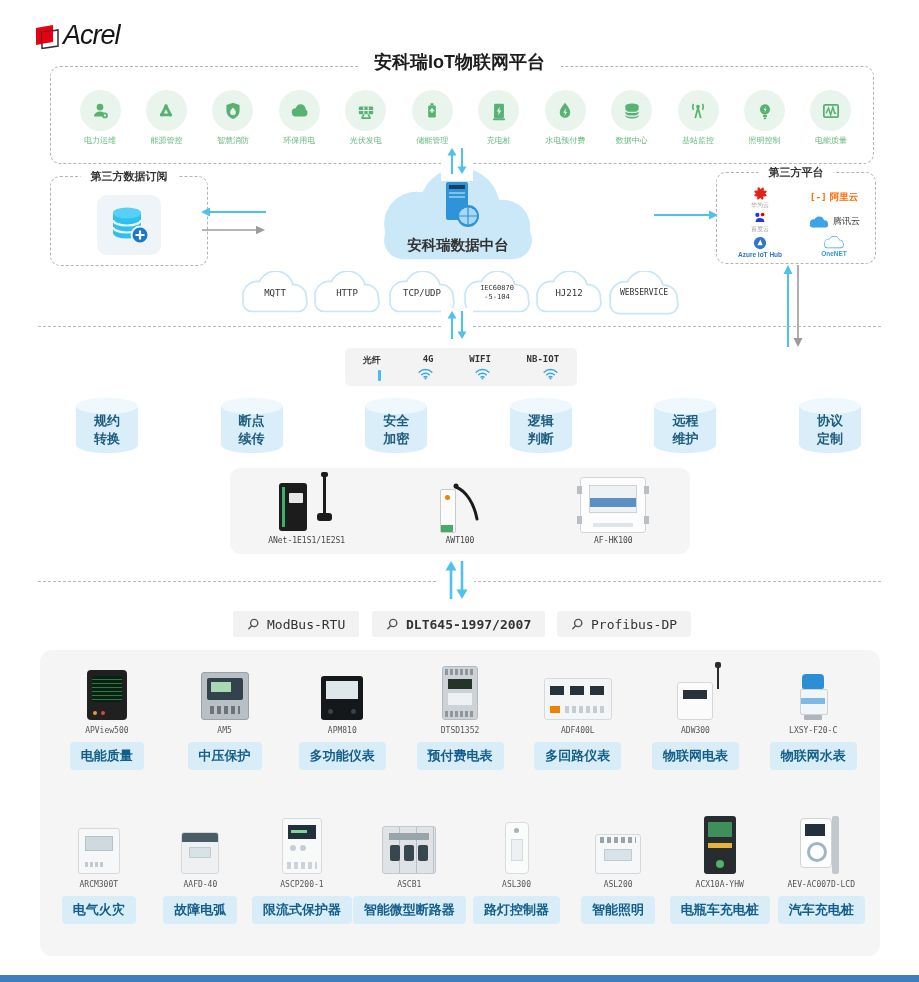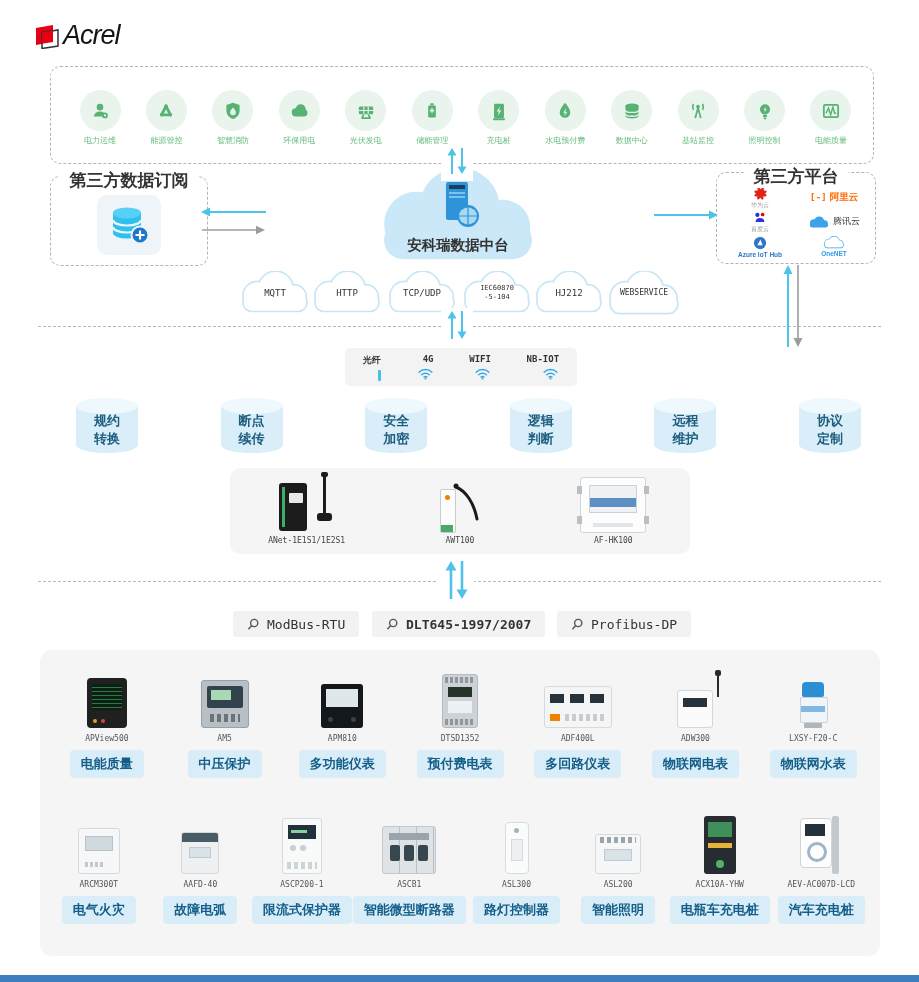--- a/index.html
+++ b/index.html
@@ -12,21 +12,21 @@
   .logo{position:absolute;left:34px;top:20px;display:flex;align-items:center;gap:3px;}
   .logo-text{font-size:27px;font-weight:normal;font-style:italic;color:#151515;letter-spacing:-1px;}
 
   
   .page-title{position:absolute;left:0;right:0;top:50px;text-align:center;z-index:6;}
   .page-title span{background:#fff;padding:0 16px;font-size:18px;font-weight:bold;color:#1d1d1d;}
 
   
   .dash-box{position:absolute;border:1px dashed #b3b3b3;border-radius:10px;background:transparent;}
   .box-title{position:absolute;top:-8px;left:50%;transform:translateX(-50%);background:#fff;
-             padding:0 10px;font-size:17px;font-weight:bold;color:#333;white-space:nowrap;z-index:3;}
+             padding:0 10px;font-size:11px;font-weight:bold;color:#333;white-space:nowrap;z-index:3;}
 
   
   .icons-row{position:absolute;left:68px;right:56px;top:90px;display:flex;justify-content:space-between;z-index:2;}
   .plat-icon{width:64px;display:flex;flex-direction:column;align-items:center;}
   .pic-circle{width:41px;height:41px;border-radius:50%;background:#e9f4ec;display:flex;align-items:center;justify-content:center;}
   .pic-label{margin-top:4px;font-size:8px;color:#69bc7e;white-space:nowrap;}
 
   
   .db-tile{position:absolute;left:46px;top:18px;width:64px;height:60px;background:#eef4f8;border-radius:10px;
            display:flex;align-items:center;justify-content:center;}
@@ -208,20 +208,23 @@
 
   <div class="logo">
     <svg width="26" height="26" viewBox="0 0 26 26">
       <path d="M2 5 L19 2 V19 L2 22 Z" fill="#e60012"></path>
       <path d="M8 9.5 L24 7 V23 L8 25.5 Z" fill="#ffffff" stroke="#333" stroke-width="1.5"></path>
       <path d="M8 9.5 L19 7.8 V19 L8 20.7 Z" fill="#e60012"></path>
     </svg>
     <span class="logo-text">Acrel</span>
   </div>
 
+  <div class="page-title">
+    <span>安科瑞IoT物联网平台</span>
+  </div>
 
   <div class="dash-box" style="left:50px;top:66px;width:822px;height:96px;"></div>
   <div class="icons-row">
     <div class="plat-icon">
       <div class="pic-circle">
           <svg width="22" height="22" viewBox="0 0 20 20" fill="#58b274">
             <circle cx="10" cy="6.5" r="3"></circle>
             <path d="M4.5 15 a5.5 4.5 0 0 1 11 0 Z"></path>
             <circle cx="14.5" cy="14" r="2.6"></circle>
             <circle cx="14.5" cy="14" r="1" fill="#e9f4ec"></circle>
@@ -670,21 +673,21 @@
   <div class="pill mono" style="left:557px;">
     <svg width="13" height="13" viewBox="0 0 13 13">
         <circle cx="7.2" cy="5" r="3.6" fill="none" stroke="#555" stroke-width="1.4"></circle>
         <path d="M4.6 7.8 L1.8 10.8" stroke="#555" stroke-width="1.4" stroke-linecap="round"></path>
       </svg>
     <span>Profibus-DP</span>
   </div>
 
   <div class="prod-panel">
 
-    <div class="prod-row" style="top:16px;">
+    <div class="prod-row" style="top:8px;">
       <div class="prod">
         <div class="prod-img">
             <div class="dev d-apview">
               <div class="s"></div>
               <div class="b"></div>
               <div class="b2"></div>
             </div>
           </div>
         <div class="prod-model mono">APView500</div>
         <div class="prod-pill">电能质量</div>

